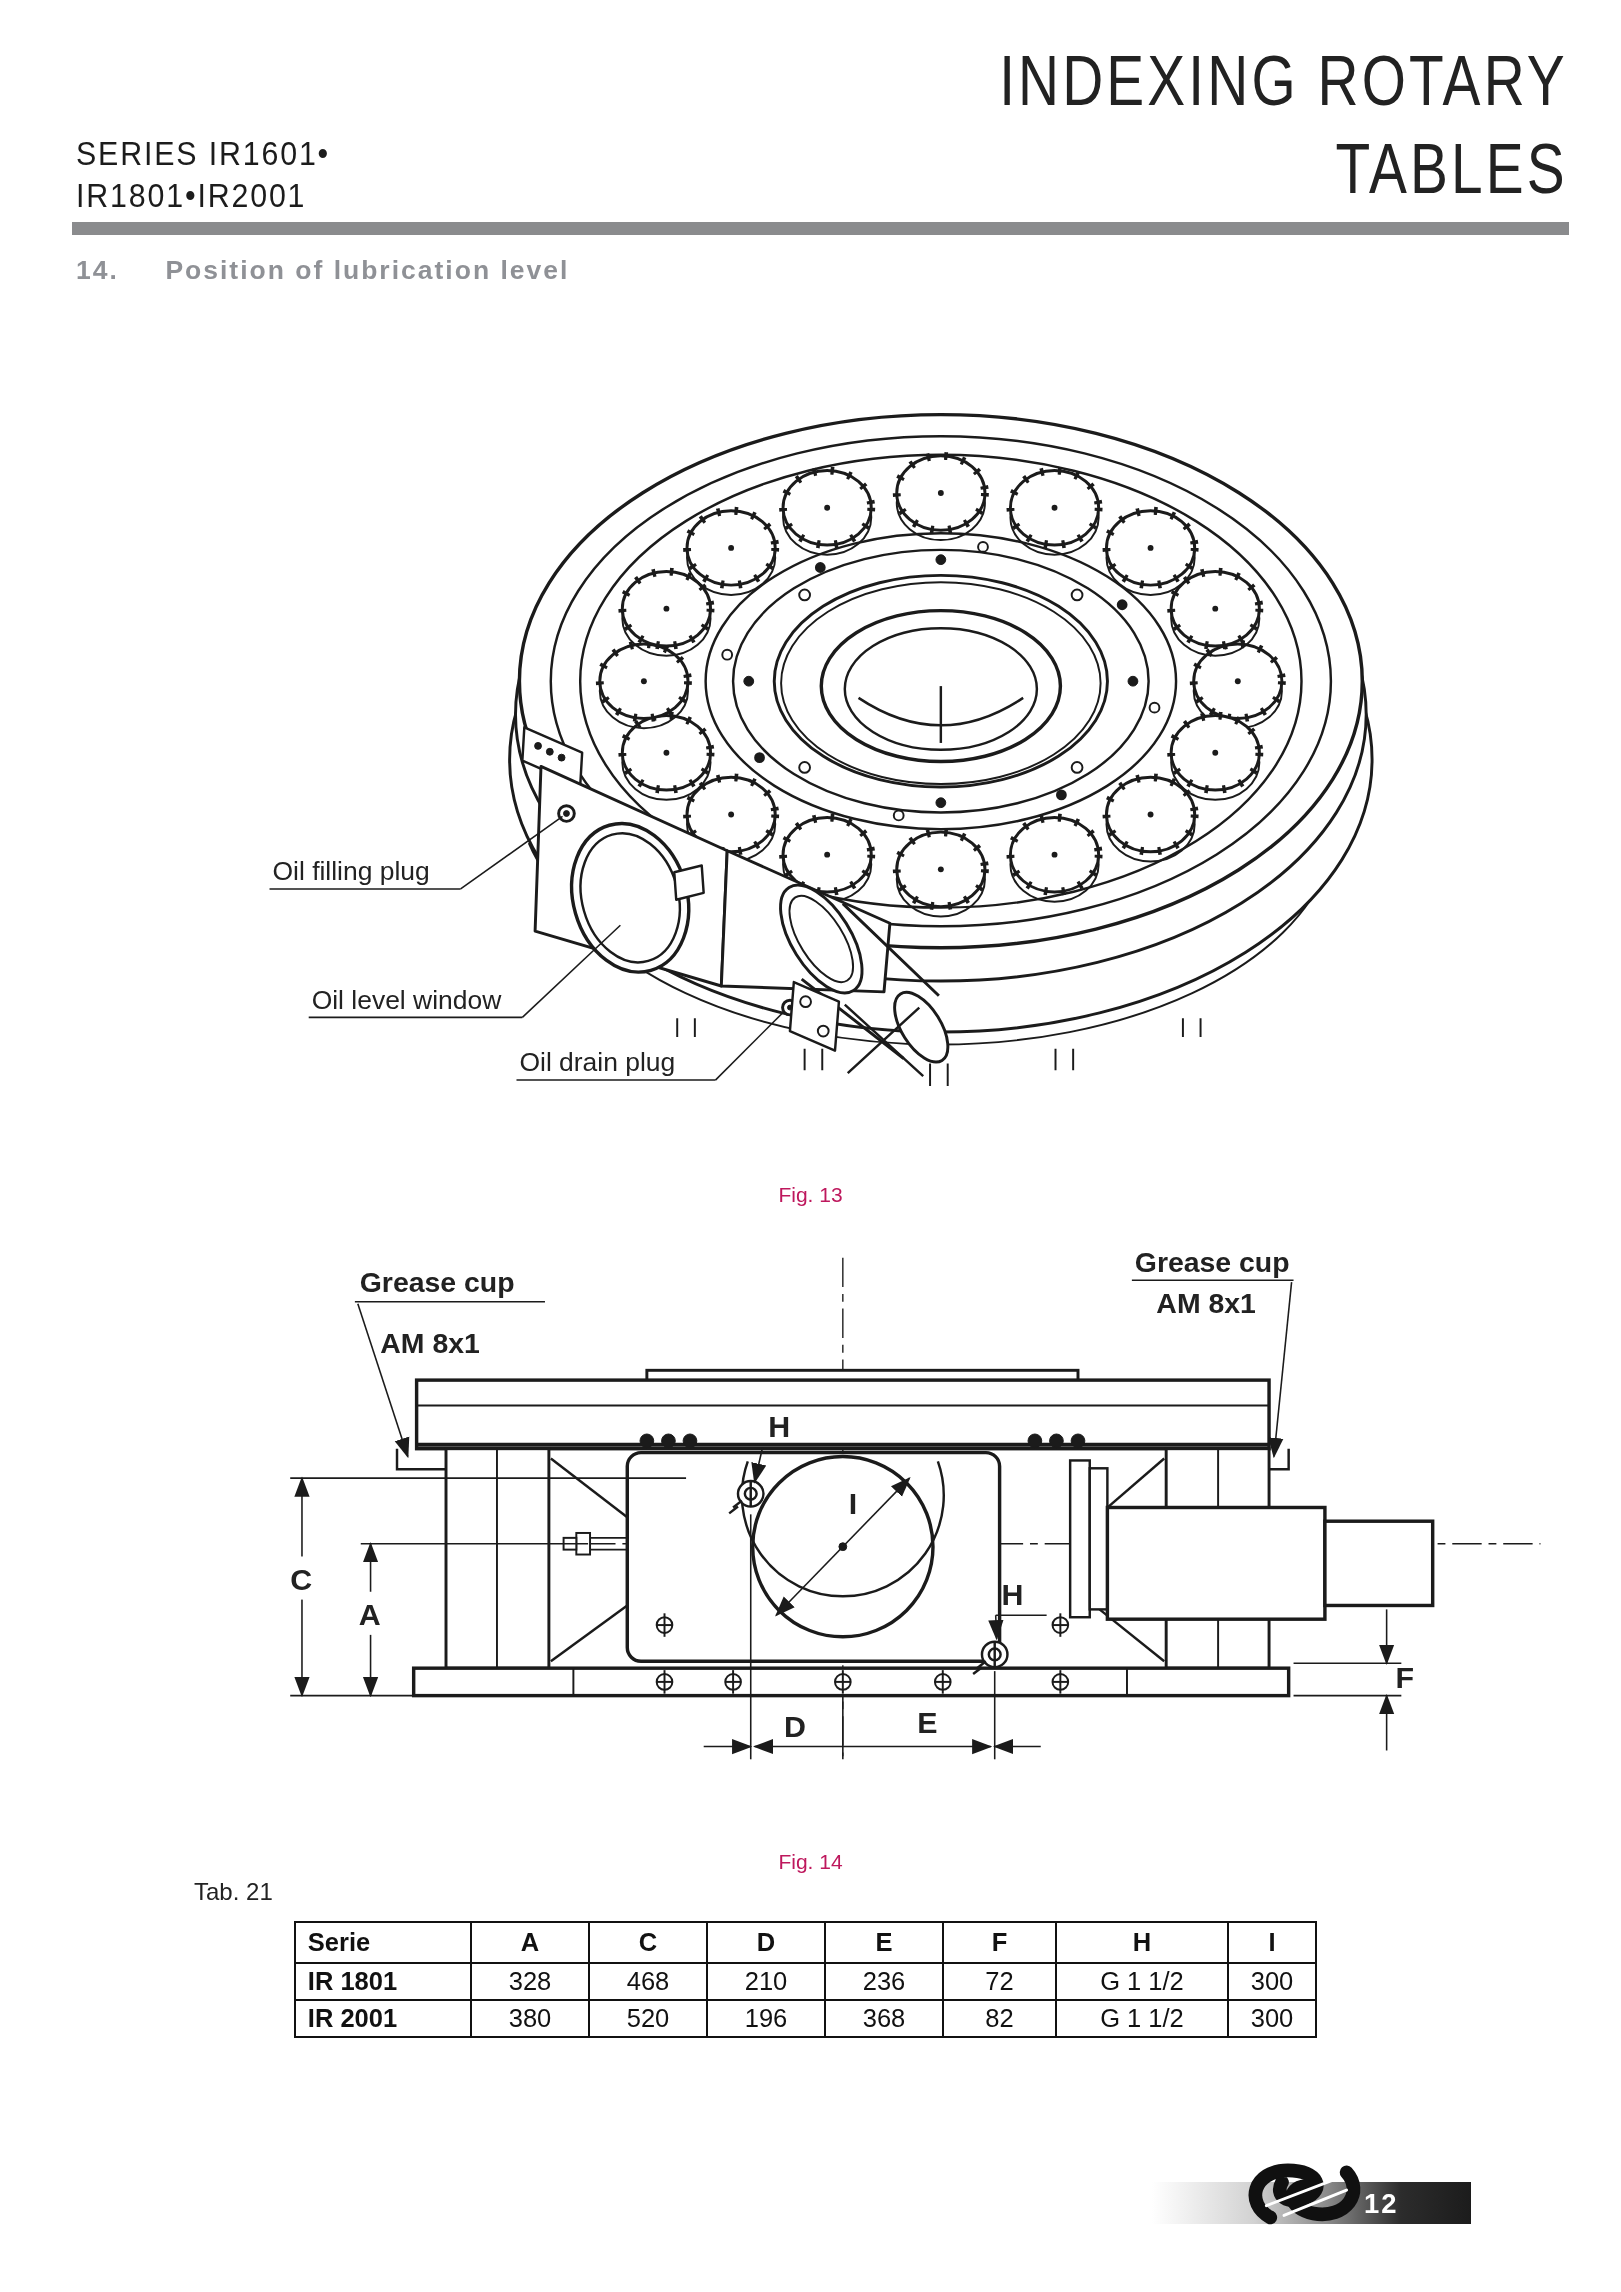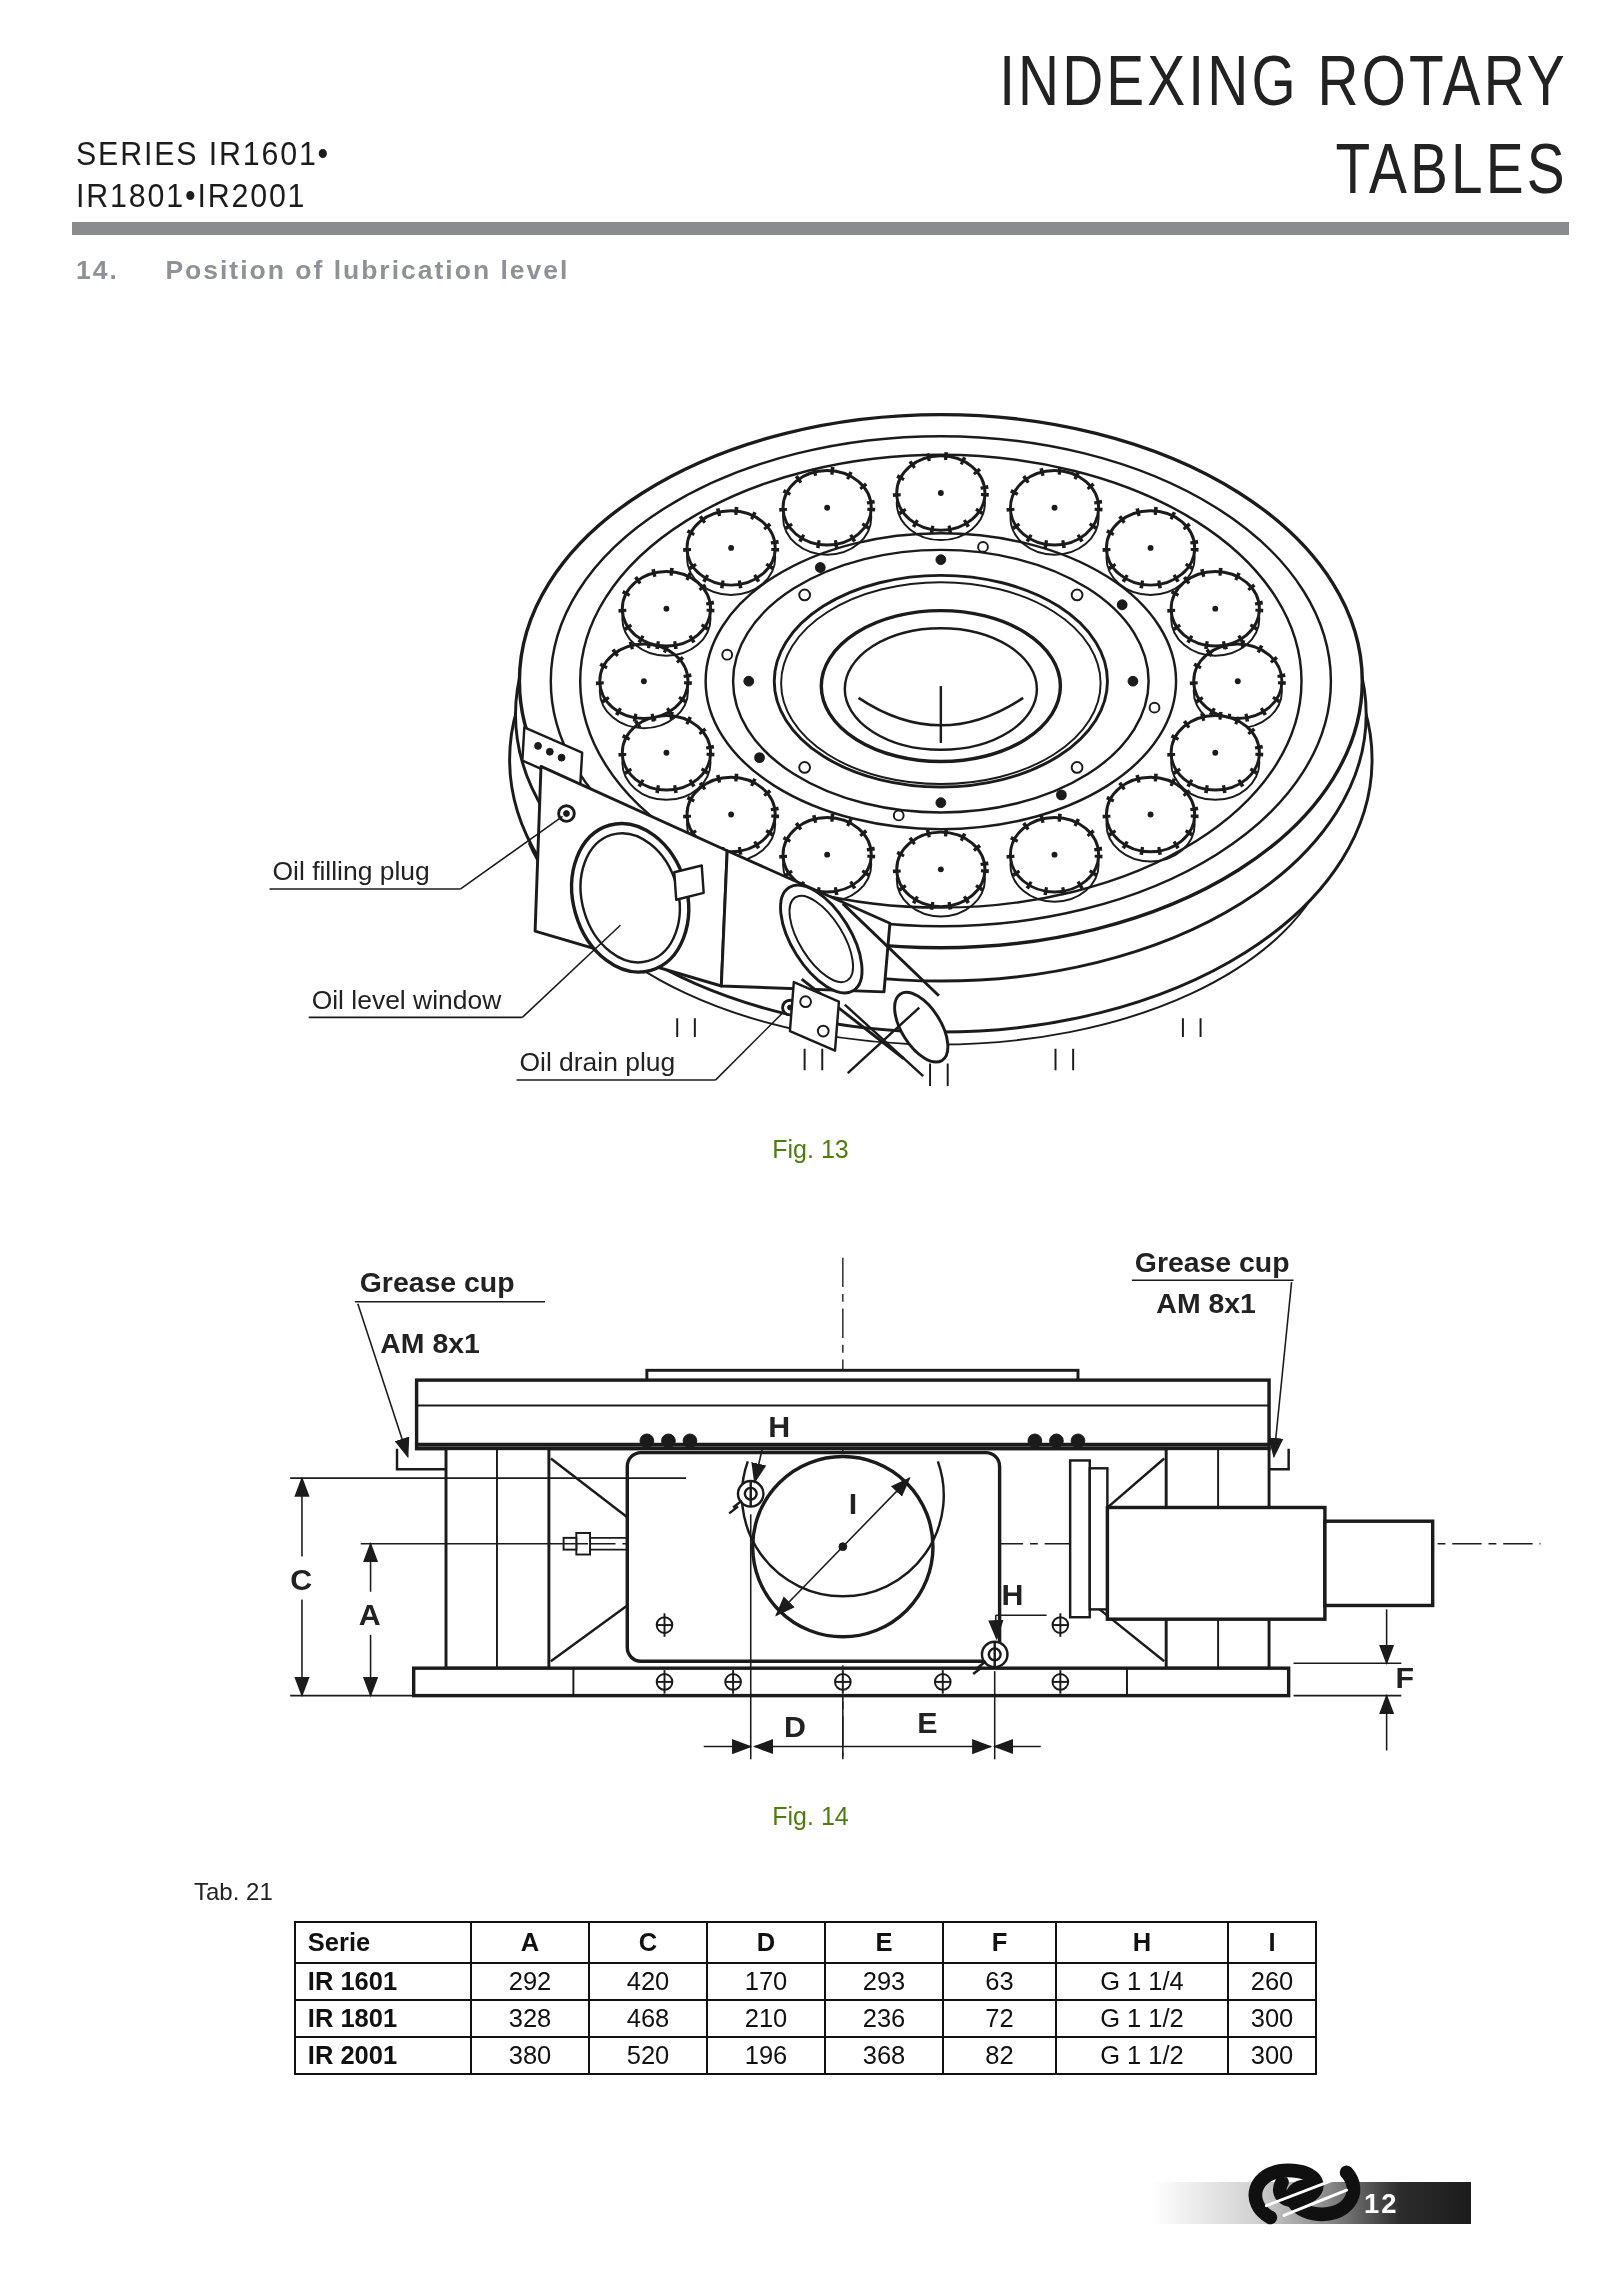--- a/index.html
+++ b/index.html
@@ -30,21 +30,21 @@
   }
   .section-title .num{display:inline-block;width:80px;}
   
   svg{position:absolute;left:0;}
   svg text{font-family:"Liberation Sans", sans-serif;fill:#222;}
   .fig-label{font-size:27px;}
   .dim-letter{font-size:31px;font-weight:bold;}
   .grease-label{font-size:29px;font-weight:bold;}
   .caption{
     position:absolute;left:0;width:1621px;text-align:center;
-    font-size:25px;color:#4d7c0f;
+    font-size:21px;color:#be185d;margin-top:48px;
   }
   .tab-label{
     position:absolute;left:194px;top:1878px;font-size:24px;color:#222;
   }
   
   table.dim-table{
     position:absolute;left:294px;top:1921px;border-collapse:collapse;
     font-size:25.5px;color:#111;
   }
   table.dim-table th,table.dim-table td{
@@ -382,30 +382,20 @@
         <th>C</th>
         <th>D</th>
         <th>E</th>
         <th>F</th>
         <th>H</th>
         <th>I</th>
       </tr>
     </thead>
     <tbody>
       <tr>
-        <td class="serie">IR 1601</td>
-        <td>292</td>
-        <td>420</td>
-        <td>170</td>
-        <td>293</td>
-        <td>63</td>
-        <td>G 1 1/4</td>
-        <td>260</td>
-      </tr>
-      <tr>
         <td class="serie">IR 1801</td>
         <td>328</td>
         <td>468</td>
         <td>210</td>
         <td>236</td>
         <td>72</td>
         <td>G 1 1/2</td>
         <td>300</td>
       </tr>
       <tr>

